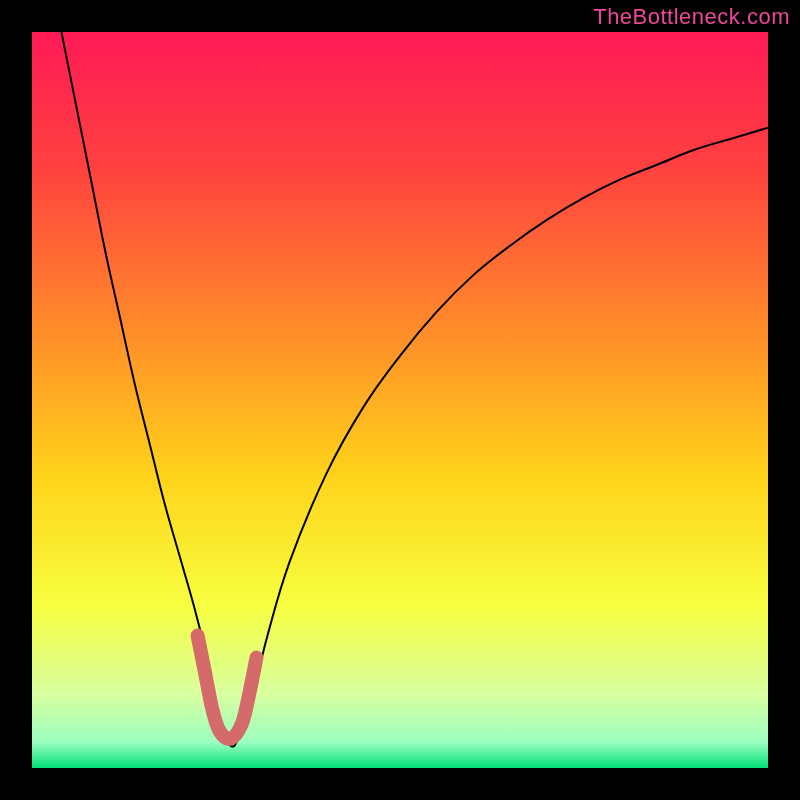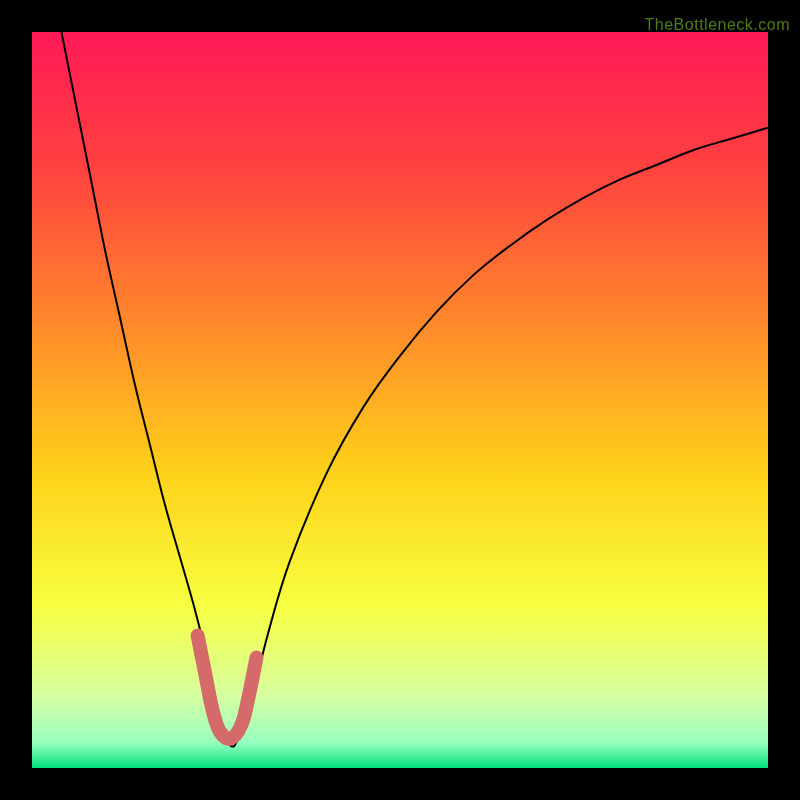--- a/index.html
+++ b/index.html
@@ -21,24 +21,24 @@
   }
   .plot {
     position: absolute;
     top: 32px;
     left: 32px;
     width: 736px;
     height: 736px;
   }
   .watermark {
     position: absolute;
-    top: 16px;
+    top: 4px;
     right: 10px;
-    color: #4d7c0f;
-    font-size: 16px;
+    color: #ec4899;
+    font-size: 22px;
     font-weight: 400;
     letter-spacing: 0.5px;
   }
   svg { display: block; }
 </style>
 </head>
 <body>
 
 <div class="frame">
   <div class="watermark">TheBottleneck.com</div>

